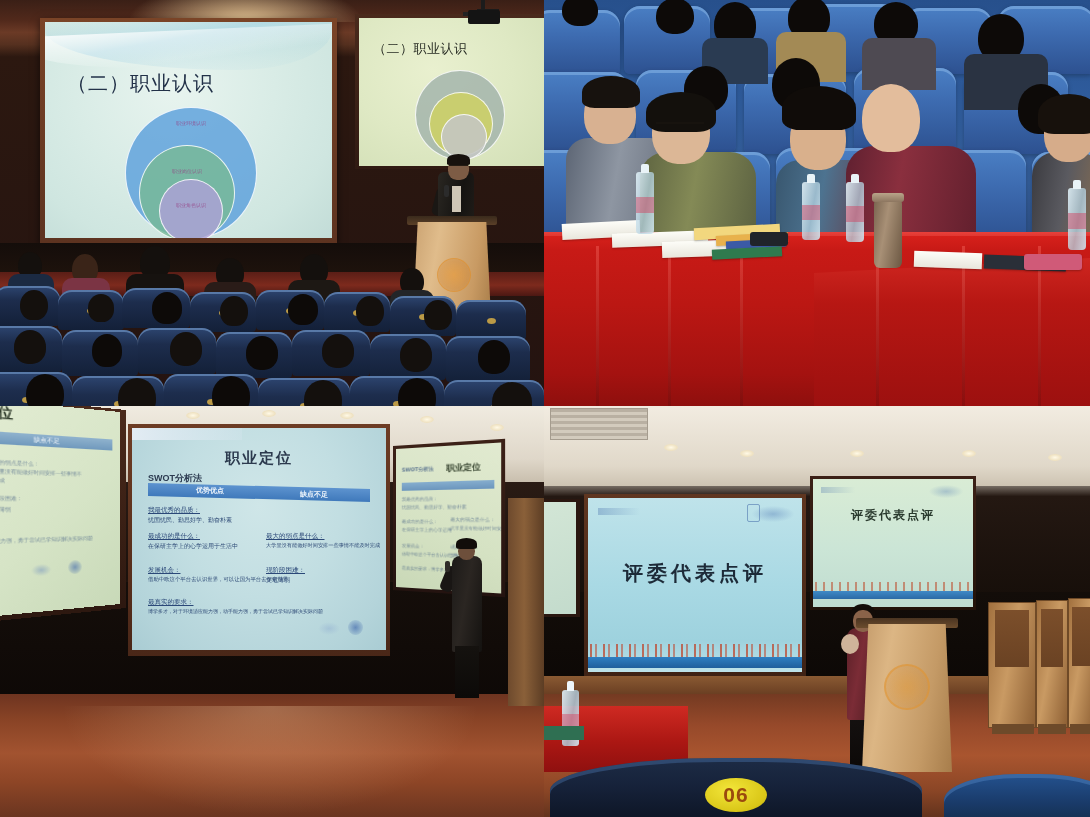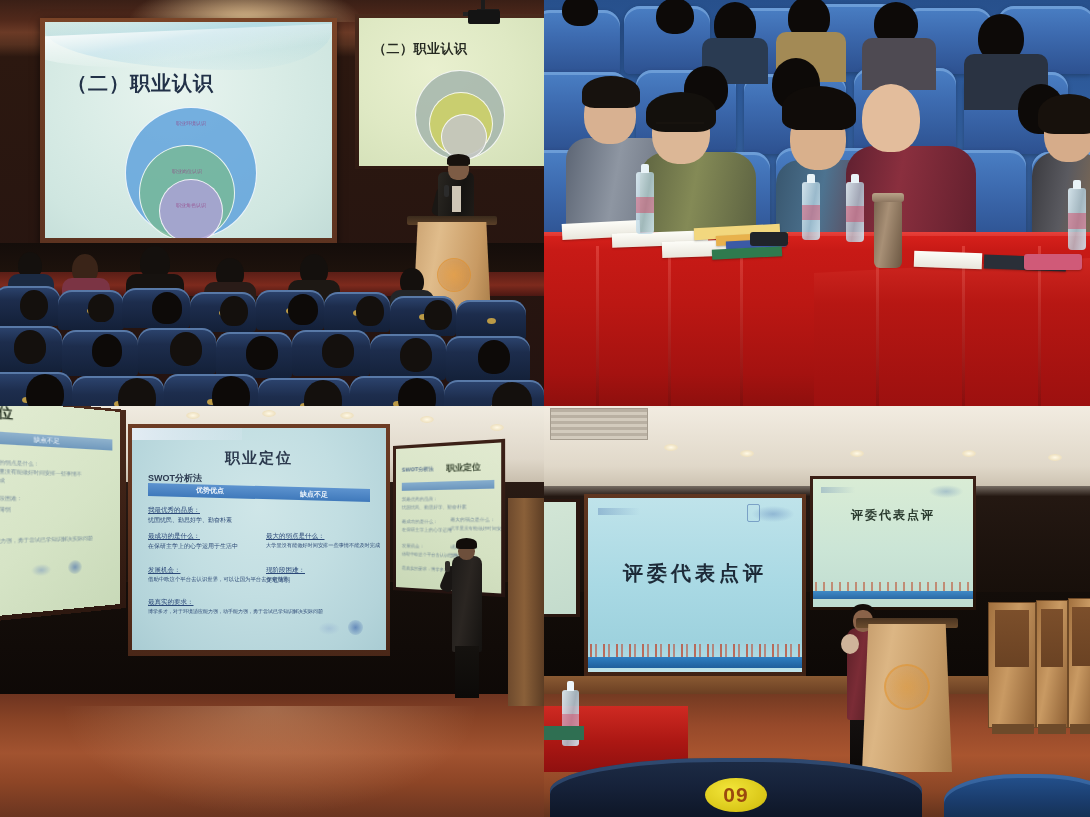--- a/index.html
+++ b/index.html
@@ -27,21 +27,21 @@
   .panel-tl { left: 0;     top: 0;     width: 544px; height: 406px; }
   .panel-tr { left: 544px; top: 0;     width: 546px; height: 406px; }
   .panel-bl { left: 0;     top: 406px; width: 544px; height: 411px; }
   .panel-br { left: 544px; top: 406px; width: 546px; height: 411px; }
 
   .layer { position: absolute; }
 
   
   .screen-text-cn {
     font-family: "DejaVu Sans", "Liberation Sans", sans-serif;
-    font-weight: bold;
+    font-weight: normal;
     color: #2a3550;
     white-space: nowrap;
   }
   .blurtext {
     color: rgba(40,70,120,0.55);
     font-family: "DejaVu Sans", sans-serif;
     white-space: nowrap;
     overflow: hidden;
   }
 
@@ -1038,16 +1038,16 @@
     <div class="layer br-spk-head"></div>
     <div class="layer br-podiumtop"></div>
     <div class="layer br-podium"></div>
     <div class="layer br-podemblem"></div>
 
     <div class="layer br-redtable"></div>
     <div class="layer br-bottle"></div>
     <div class="layer" style="left:-4px; top:320px; width:44px; height:14px; background:#2f6f52;"></div>
     <div class="layer br-seatfront2"></div>
     <div class="layer br-seatfront"></div>
-    <div class="layer br-seatnum">09</div>
+    <div class="layer br-seatnum">06</div>
   </div>
 
 </div>
 
 </body></html>

